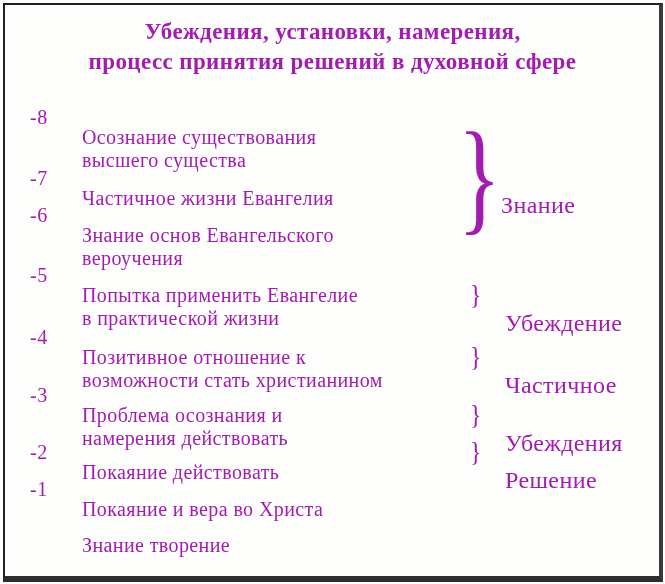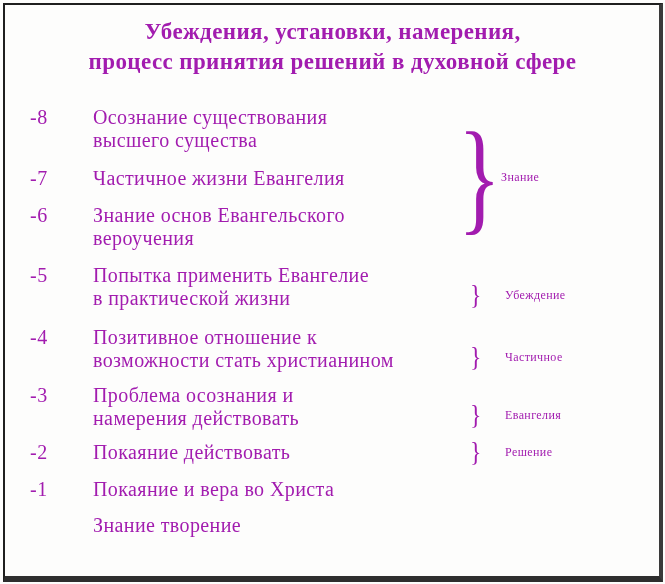--- a/index.html
+++ b/index.html
@@ -50,24 +50,25 @@
     line-height: 23px;
   }
   .row .num {
     position: absolute;
     left: 30px;
     width: 48px;
     letter-spacing: 0.5px;
   }
   .row .text {
     position: absolute;
-    left: 93px;
+    left: 82px;
     width: 380px;
     white-space: pre-line;
     letter-spacing: 0.4px;
+    margin-top: 20px;
   }
   .brace-big {
     position: absolute;
     left: 458px;
     top: 128px;
     width: 44px;
     height: 98px;
     font-size: 124px;
     line-height: 98px;
     font-weight: normal;
@@ -81,24 +82,25 @@
     position: absolute;
     left: 470px;
     width: 20px;
     font-size: 28px;
     line-height: 28px;
     transform: scaleX(0.85);
     transform-origin: left center;
   }
   .group-label {
     position: absolute;
-    font-size: 12px;
+    font-size: 24px;
     line-height: 23px;
     letter-spacing: 0.4px;
     white-space: nowrap;
+    margin-top: 28px;
   }
 </style>
 </head>
 <body>
 
 <div class="page">
   <div class="frame"></div>
 
   <h1 class="title">Убеждения, установки, намерения,
 процесс принятия решений в духовной сфере</h1>
@@ -148,17 +150,17 @@
   <div class="brace-big">}</div>
   <div class="group-label" style="left:501px; top:166px">Знание</div>
 
   <div class="brace-small" style="top:281px">}</div>
   <div class="group-label" style="left:505px; top:284px">Убеждение</div>
 
   <div class="brace-small" style="top:343px">}</div>
   <div class="group-label" style="left:505px; top:346px">Частичное</div>
 
   <div class="brace-small" style="top:401px">}</div>
-  <div class="group-label" style="left:505px; top:404px">Евангелия</div>
+  <div class="group-label" style="left:505px; top:404px">Убеждения</div>
 
   <div class="brace-small" style="top:438px">}</div>
   <div class="group-label" style="left:505px; top:441px">Решение</div>
 </div>
 
 </body></html>

